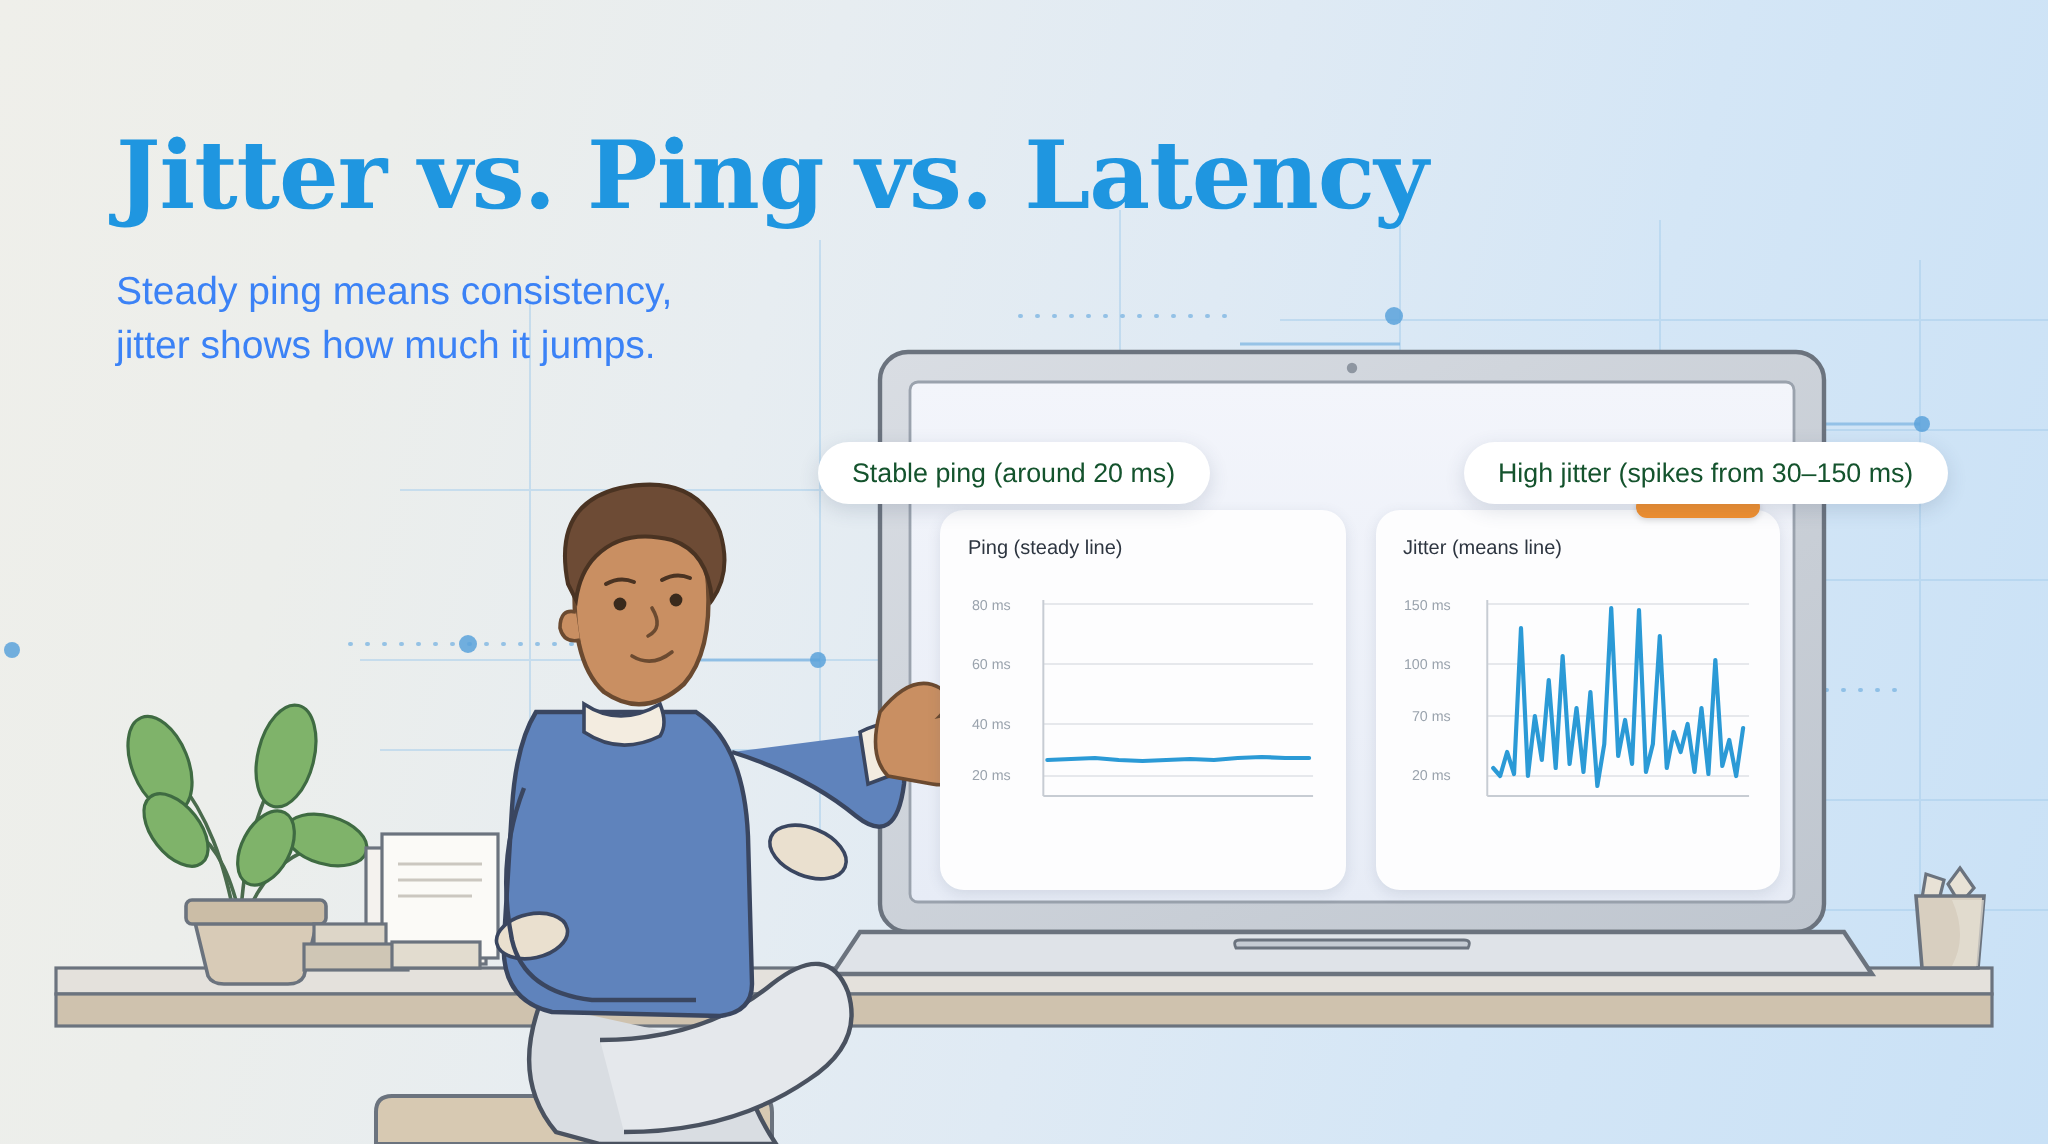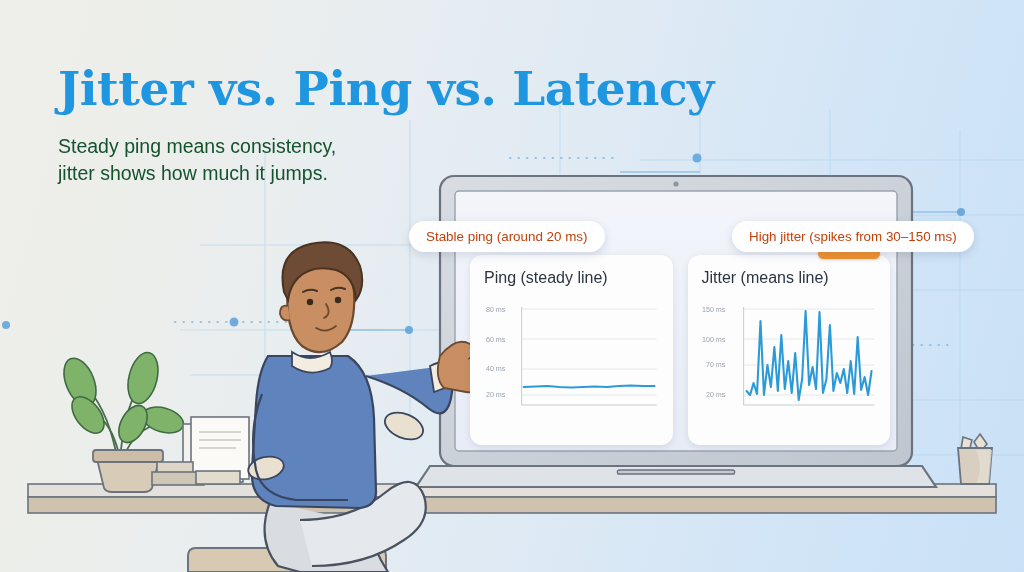--- a/index.html
+++ b/index.html
@@ -46,21 +46,21 @@
     font-size: 47px;
     line-height: 1.08;
     letter-spacing: -0.5px;
     color: #1f96e0;
     white-space: nowrap;
   }
   .subtitle {
     margin: 18px 0 0 0;
     font-size: 19.5px;
     line-height: 1.42;
-    color: #14532d;
+    color: #3b82f6;
     font-family: "Liberation Sans", sans-serif;
     white-space: pre-line;
   }
 
   
   .screen-content {
     position: absolute;
     left: 470px;
     top: 255px;
     width: 420px;
@@ -71,21 +71,21 @@
   .card {
     position: relative;
     flex: 1 1 0;
     background: #fdfdfe;
     border-radius: 12px;
     box-shadow: 0 2px 7px rgba(60,80,110,0.13);
     padding: 14px 12px 10px 12px;
     box-sizing: border-box;
   }
   .card-title {
-    font-size: 16px;
+    font-size: 10px;
     color: #2d3540;
     margin: 0 0 8px 2px;
     font-family: "Liberation Sans", sans-serif;
   }
   .chart-wrap {
     position: relative;
     width: 100%;
     height: 118px;
     text-align: right;
   }
@@ -113,21 +113,21 @@
   }
 
   
   .callout {
     position: absolute;
     background: #ffffff;
     border-radius: 18px;
     box-shadow: 0 3px 10px rgba(50,70,100,0.16);
     padding: 8px 17px;
     font-size: 13.4px;
-    color: #c2410c;
+    color: #14532d;
     white-space: nowrap;
     font-family: "Liberation Sans", sans-serif;
   }
   #callout-ping { left: 409px; top: 221px; }
   #callout-jitter { left: 732px; top: 221px; }
 </style>
 </head>
 <body>
 
 <div id="scene">

